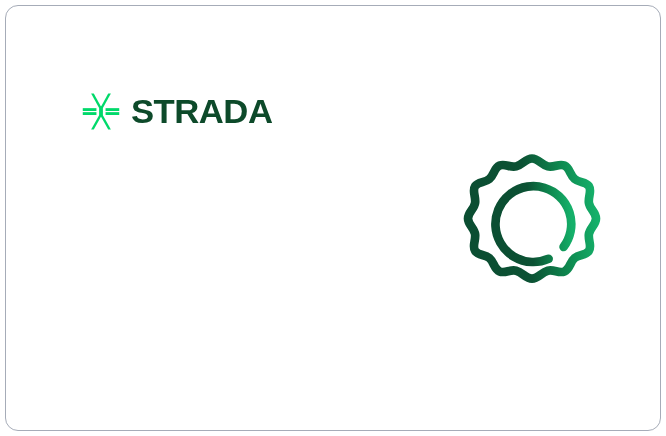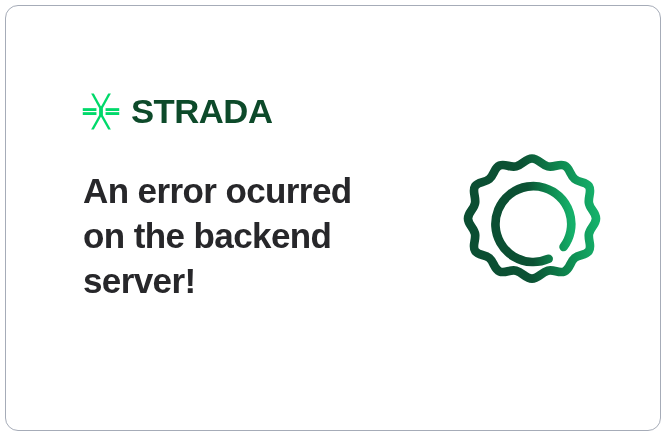--- a/index.html
+++ b/index.html
@@ -112,21 +112,20 @@
           <polygon points="24,99 31,99 52,61 45,61"></polygon>
 
           <polygon points="69,99 76,99 55,61 48,61"></polygon>
 
           <rect x="45" y="38" width="10" height="26"></rect>
         </g>
       </svg>
       <div class="brand-word">STRADA</div>
     </div>
 
-    <h1 class="headline">An error ocurred on the backend server!</h1>
 
     <svg class="gear" viewBox="0 0 200 200" aria-hidden="true">
       <defs>
         <linearGradient id="gearGrad" x1="0.12" y1="0.45" x2="1" y2="0.38">
           <stop offset="0%" stop-color="#0b4e32"></stop>
           <stop offset="38%" stop-color="#0c5234"></stop>
           <stop offset="72%" stop-color="#0e8a50"></stop>
           <stop offset="100%" stop-color="#15b06a"></stop>
         </linearGradient>
       </defs>

